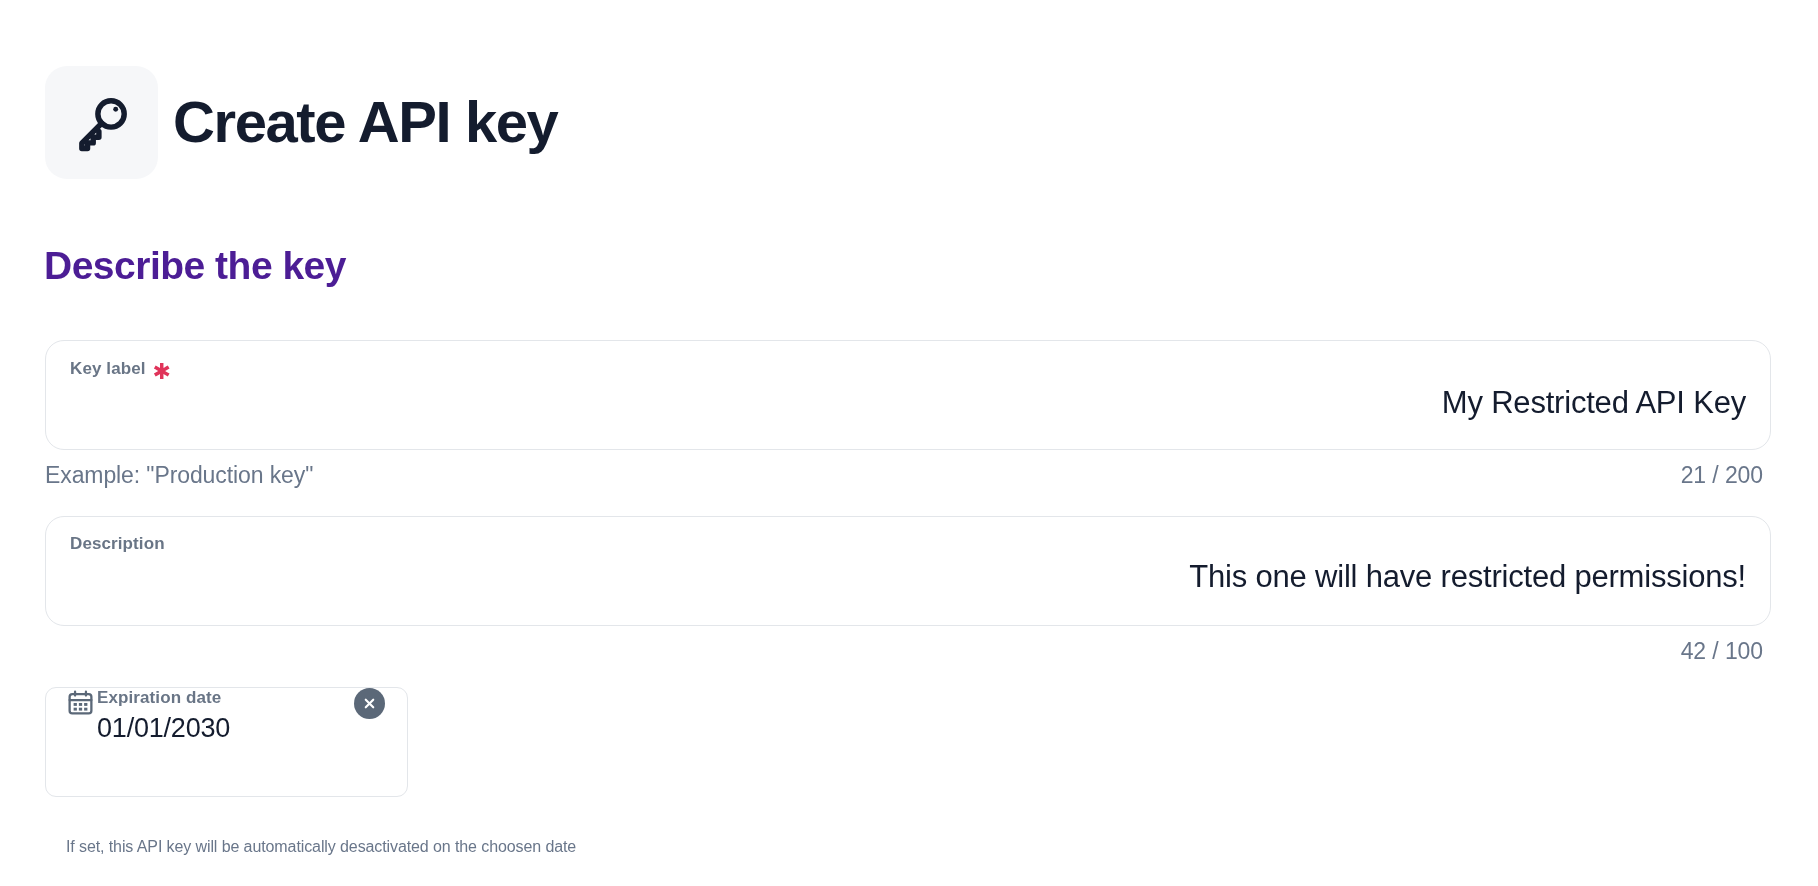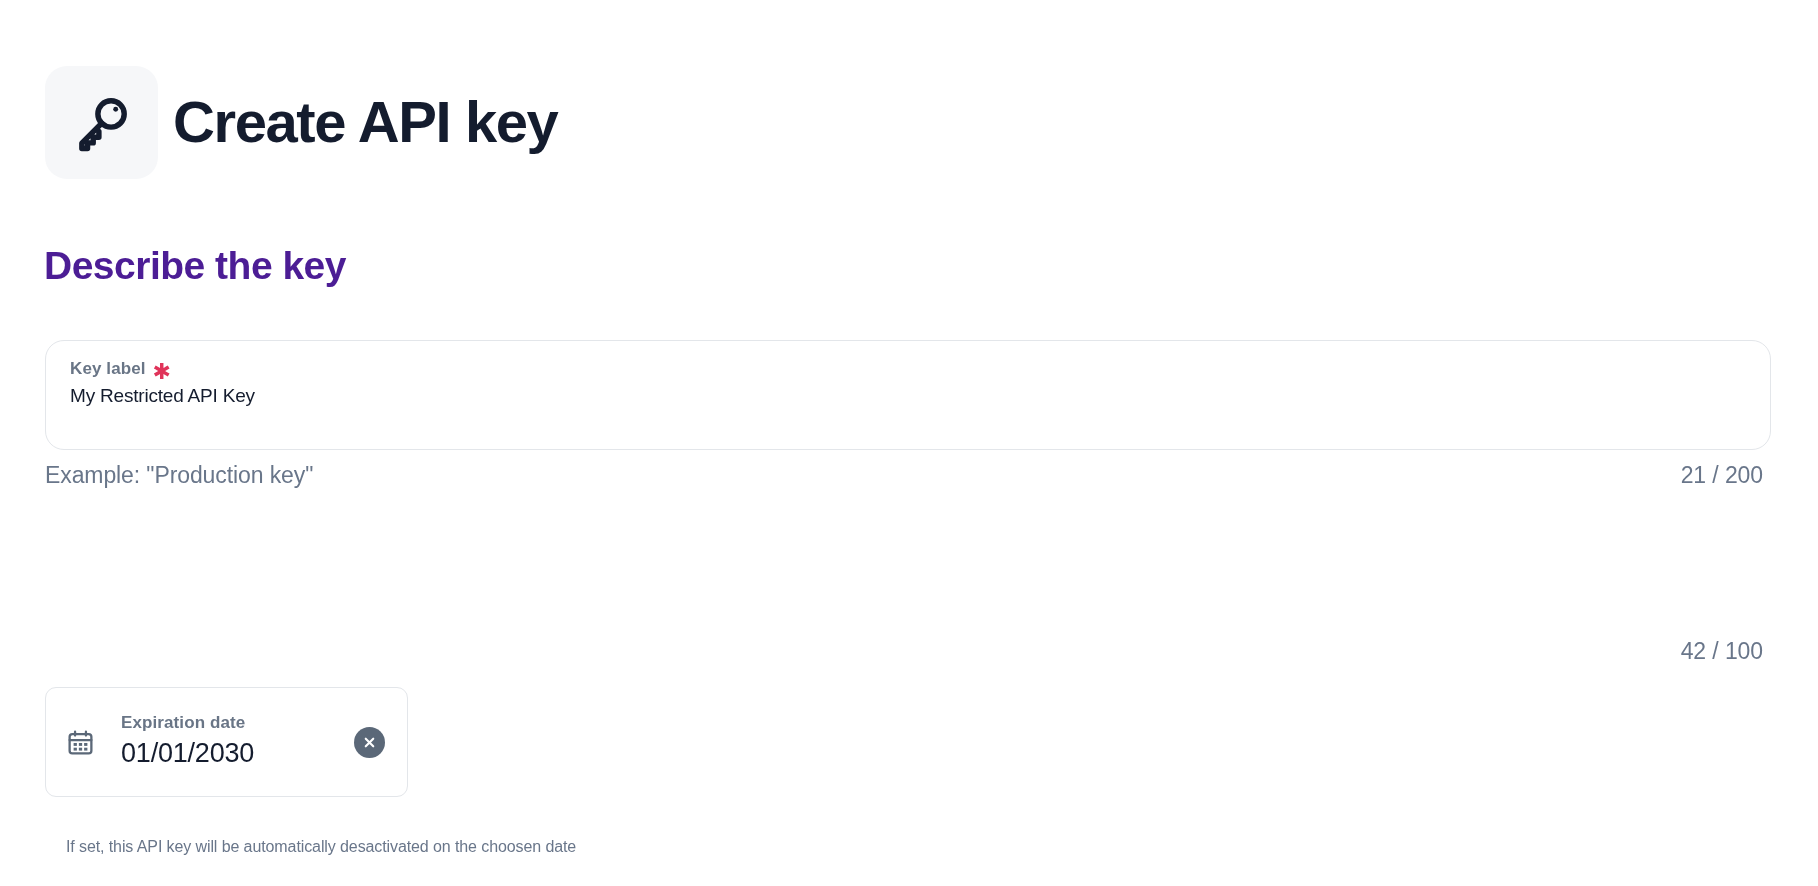--- a/index.html
+++ b/index.html
@@ -90,26 +90,27 @@
   }
   .req-star {
     color: #e0345a;
     font-size: 22px;
     line-height: 1;
     position: relative;
     top: 3px;
     font-weight: 400;
   }
   .field-value {
-    font-size: 19px;
+    font-size: 31px;
     color: #141c2e;
     letter-spacing: -0.2px;
     line-height: 1.25;
     white-space: nowrap;
     overflow: hidden;
+    text-align: right;
   }
 
   #field-key-label { top: 340px; height: 110px; }
   #field-description { top: 516px; height: 110px; }
 
   
   .helper-row {
     position: absolute;
     left: 45px;
     width: 1726px;
@@ -129,23 +130,23 @@
   #field-expiration {
     position: absolute;
     left: 45px;
     top: 687px;
     width: 363px;
     height: 110px;
     border: 1.6px solid #e3e6ea;
     border-radius: 11px;
     background: #ffffff;
     display: flex;
-    align-items: center;
+    align-items: flex-start;
     padding: 0 16px 0 20px;
-    gap: 26px;
+    gap: 2px;
   }
   .cal-icon { flex: none; display: flex; align-items: center; justify-content: center; }
   .exp-texts { flex: 1 1 auto; min-width: 0; }
   .exp-label {
     font-size: 17px;
     font-weight: 700;
     color: #697586;
     letter-spacing: 0.1px;
     line-height: 1.2;
     margin-bottom: 4px;
@@ -209,20 +210,26 @@
       <span class="req-star">✱</span>
     </div>
     <div class="field-value">My Restricted API Key</div>
   </div>
 
   <div class="helper-row" id="helper-row-key">
     <span class="helper-text">Example: "Production key"</span>
     <span class="counter">21 / 200</span>
   </div>
 
+  <div class="field" id="field-description">
+    <div class="field-label">
+      <span>Description</span>
+    </div>
+    <div class="field-value">This one will have restricted permissions!</div>
+  </div>
 
   <div class="helper-row" id="helper-row-description">
     <span class="helper-text"></span>
     <span class="counter">42 / 100</span>
   </div>
 
   <div id="field-expiration">
     <span class="cal-icon">
       <svg width="29" height="29" viewBox="0 0 24 24" fill="none" stroke="#5b6878" stroke-width="1.9" stroke-linecap="round" stroke-linejoin="round">
         <rect x="3" y="5" width="18" height="16" rx="2.2"></rect>

